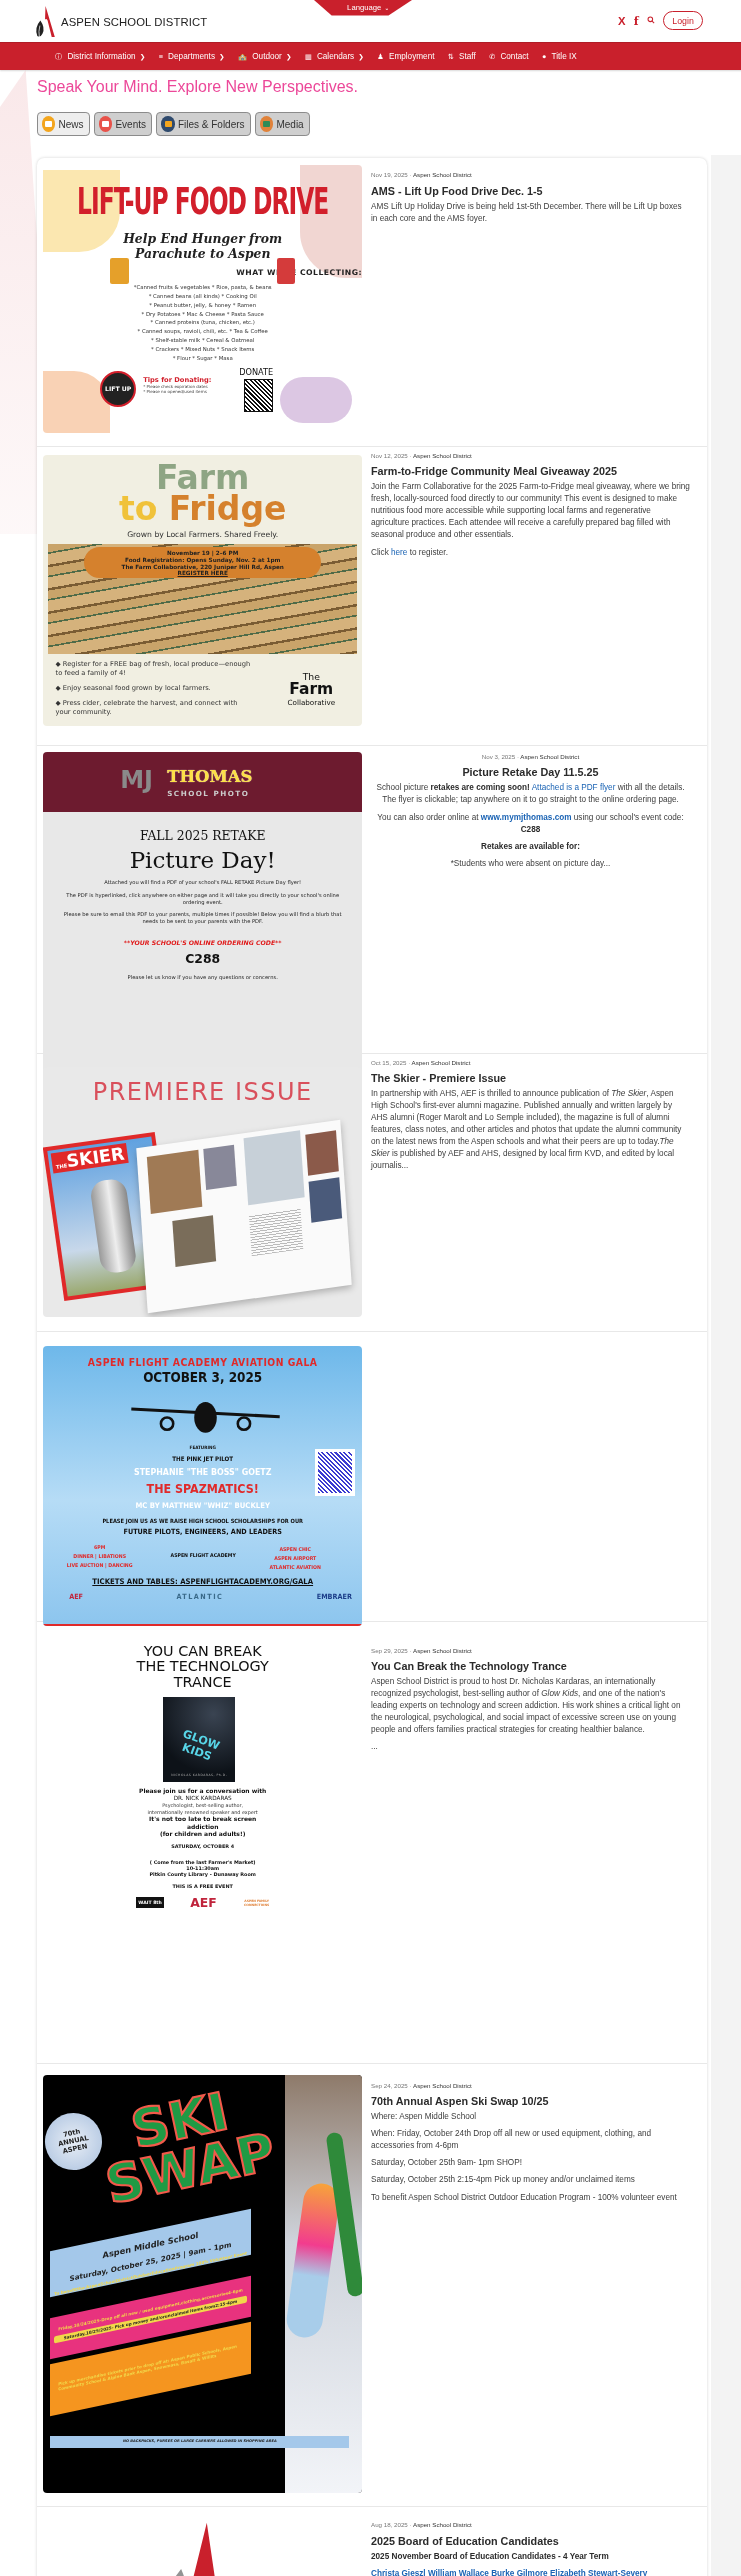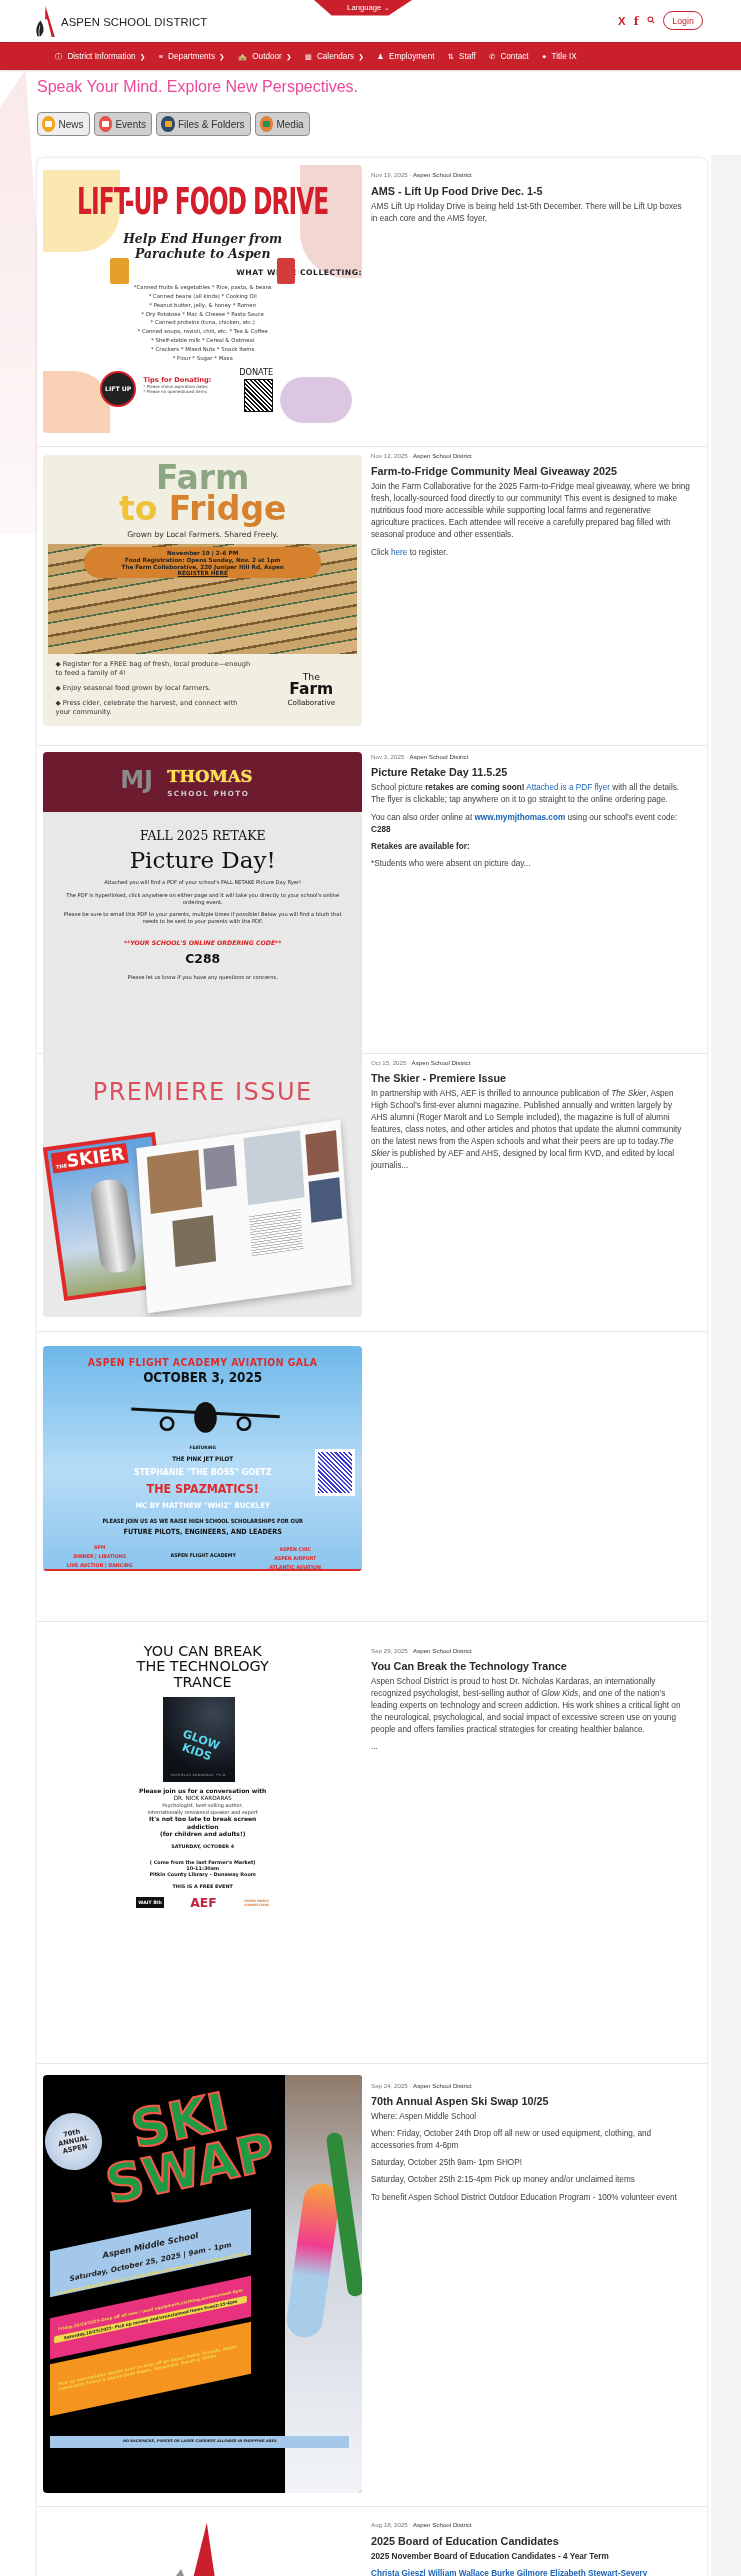--- a/index.html
+++ b/index.html
@@ -241,21 +241,21 @@
         <div style="position:absolute;left:15.5px;right:15.5px;top:127px;font-size:5.2px;color:#222;line-height:7.2px;">
           <p style="margin-bottom:5.2px;">Attached you will find a PDF of your school's FALL RETAKE Picture Day flyer!</p>
           <p style="margin-bottom:5.2px;">The PDF is hyperlinked, click anywhere on either page and it will take you directly to your school's online ordering event.</p>
           <p>Please be sure to email this PDF to your parents, multiple times if possible! Below you will find a blurb that needs to be sent to your parents with the PDF.</p>
         </div>
         <div style="position:absolute;left:0;right:0;top:187px;font-size:6.2px;font-weight:bold;font-style:italic;color:#e01b1b;">**YOUR SCHOOL'S ONLINE ORDERING CODE**</div>
         <div style="position:absolute;left:0;right:0;top:199px;font-size:12.4px;font-weight:bold;color:#111;">C288</div>
         <div style="position:absolute;left:0;right:0;top:222px;font-size:5.2px;color:#222;">Please let us know if you have any questions or concerns.</div>
       </div>
     </div>
-    <div class="txt" style="top:8.2px;">
+    <div class="txt" style="top:8.2px;text-align:center;">
       <div class="meta"><span>Nov 3, 2025</span> · <b>Aspen School District</b></div>
       <h2 class="title">Picture Retake Day 11.5.25</h2>
       <div class="body">
         <p><span>School picture </span><b>retakes are coming soon!</b> <a href="#">Attached is a PDF flyer</a><span> with all the details. The flyer is clickable; tap anywhere on it to go straight to the online ordering page.</span></p>
         <p><span>You can also order online at </span><a href="#" style="font-weight:bold;">www.mymjthomas.com</a><span> using our school's event code: </span><b>C288</b></p>
         <p><b>Retakes are available for:</b></p>
         <p>*Students who were absent on picture day...</p>
       </div>
     </div>
   </article>
@@ -283,21 +283,21 @@
     <div class="txt" style="top:5.2px;">
       <div class="meta"><span>Oct 15, 2025</span> · <b>Aspen School District</b></div>
       <h2 class="title">The Skier - Premiere Issue</h2>
       <div class="body">
           <p><span>In partnership with AHS, AEF is thrilled to announce publication of </span><i>The Skier</i><span>, Aspen High School's first-ever alumni magazine. Published annually and written largely by AHS alumni (Roger Marolt and Lo Semple included), the magazine is full of alumni features, class notes, and other articles and photos that update the alumni community on the latest news from the Aspen schools and what their peers are up to today.</span><i>The Skier</i><span> is published by AEF and AHS, designed by local firm KVD, and edited by local journalis...</span></p>
         </div>
     </div>
   </article>
 
   <article class="post" style="top:1175px; height:289px;">
-    <div class="img" style="top:13.4px; height:225px; background:linear-gradient(180deg,#6eb8ea,#b6dcf6 55%,#8cc5ee);">
+    <div class="img" style="top:13.4px; height:280px; background:linear-gradient(180deg,#6eb8ea,#b6dcf6 55%,#8cc5ee);">
       <div class="flyer" style="font-family:'DejaVu Sans Condensed','DejaVu Sans',sans-serif;font-weight:bold;">
         <div style="position:absolute;left:0;right:0;top:9.3px;font-size:10.3px;color:#e02a2a;letter-spacing:0.5px;">ASPEN FLIGHT ACADEMY AVIATION GALA</div>
         <div style="position:absolute;left:0;right:0;top:24px;font-size:13.4px;color:#111;">OCTOBER 3, 2025</div>
         <svg style="position:absolute;left:88px;top:52px;" width="149" height="41" viewBox="0 0 290 80">
           <rect x="0" y="26" width="290" height="6" fill="#111" transform="rotate(3 145 30)"></rect>
           <ellipse cx="145" cy="38" rx="22" ry="30" fill="#111"></ellipse>
           <circle cx="70" cy="50" r="12" stroke="#111" stroke-width="5" fill="none"></circle>
           <circle cx="220" cy="50" r="12" stroke="#111" stroke-width="5" fill="none"></circle>
         </svg>
         <div style="position:absolute;left:0;right:0;top:99px;font-size:4.6px;color:#111;">FEATURING</div>

